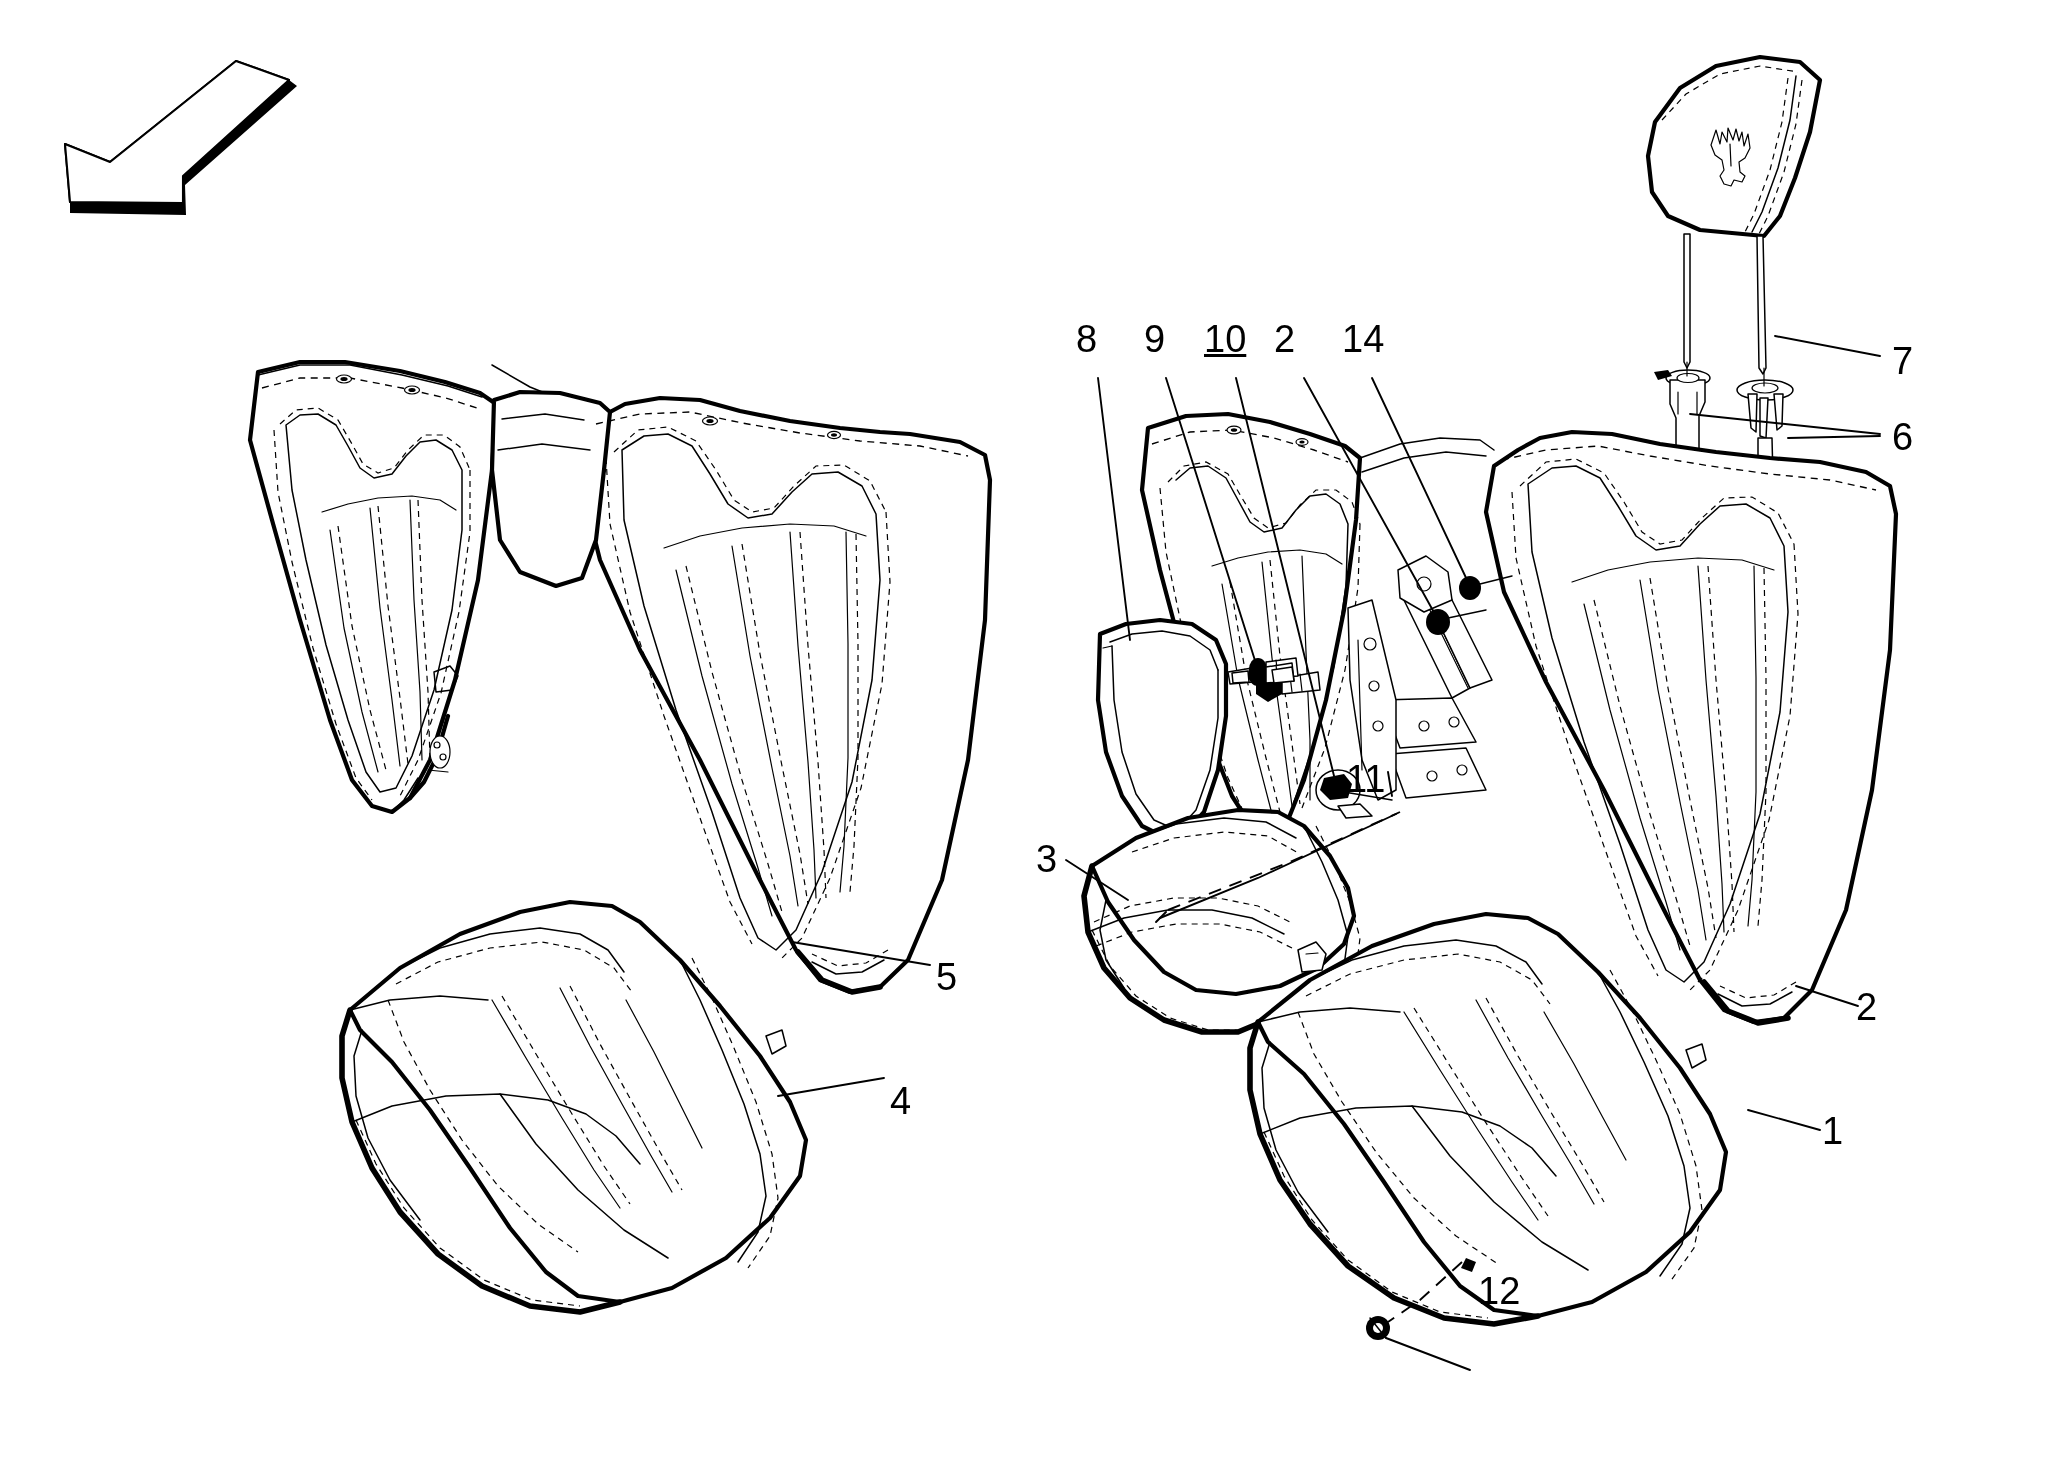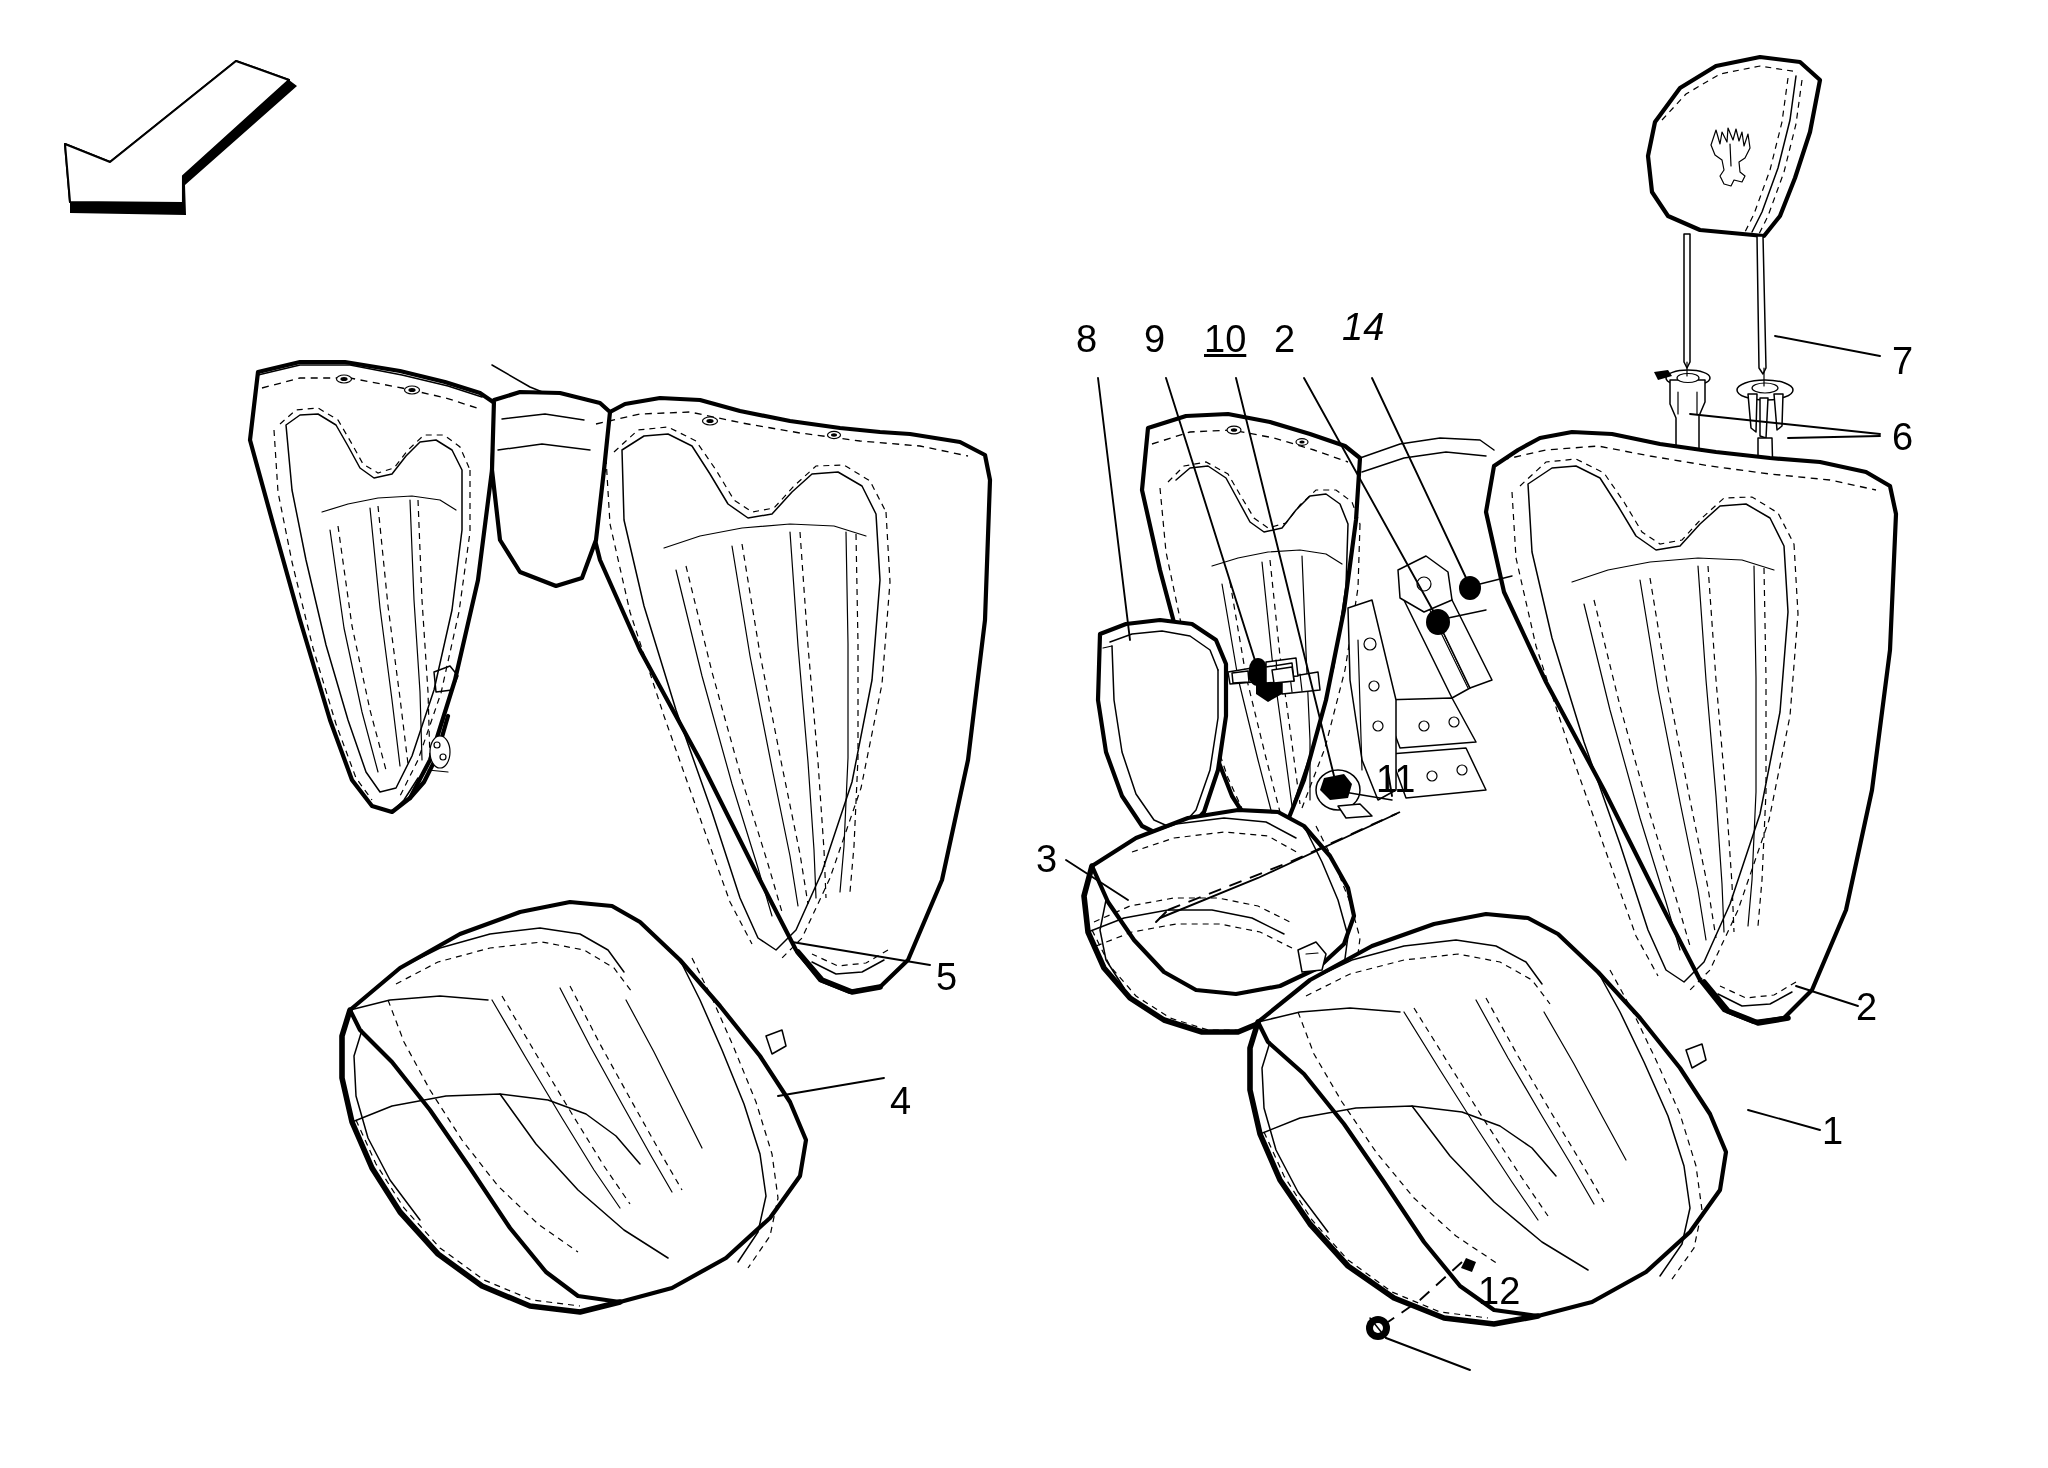--- a/index.html
+++ b/index.html
@@ -549,28 +549,28 @@
     <path class="leader" d="M 1748 1110 L 1820 1130"></path>
 
     <path class="leader" d="M 1796 986 L 1858 1006"></path>
 
   </svg>
 
   <div class="callout-label" style="left:1076px; top:320px;">8</div>
   <div class="callout-label" style="left:1144px; top:320px;">9</div>
   <div class="callout-label" style="left:1204px; top:320px;text-decoration:underline;">10</div>
   <div class="callout-label" style="left:1274px; top:320px;">2</div>
-  <div class="callout-label" style="left:1342px; top:308px;font-style:italic;">14</div>
+  <div class="callout-label" style="left:1342px; top:320px;">14</div>
 
   <div class="callout-label" style="left:1892px; top:342px;">7</div>
   <div class="callout-label" style="left:1892px; top:418px;">6</div>
 
   <div class="callout-label" style="left:1856px; top:988px;">2</div>
   <div class="callout-label" style="left:1822px; top:1112px;">1</div>
 
   <div class="callout-label" style="left:1036px; top:840px;">3</div>
-  <div class="callout-label" style="left:1376px; top:760px;">11</div>
+  <div class="callout-label" style="left:1346px; top:760px;">11</div>
   <div class="callout-label" style="left:1478px; top:1272px;">12</div>
 
   <div class="callout-label" style="left:936px; top:958px;">5</div>
   <div class="callout-label" style="left:890px; top:1082px;">4</div>
 
 </div>
 
 </body></html>

